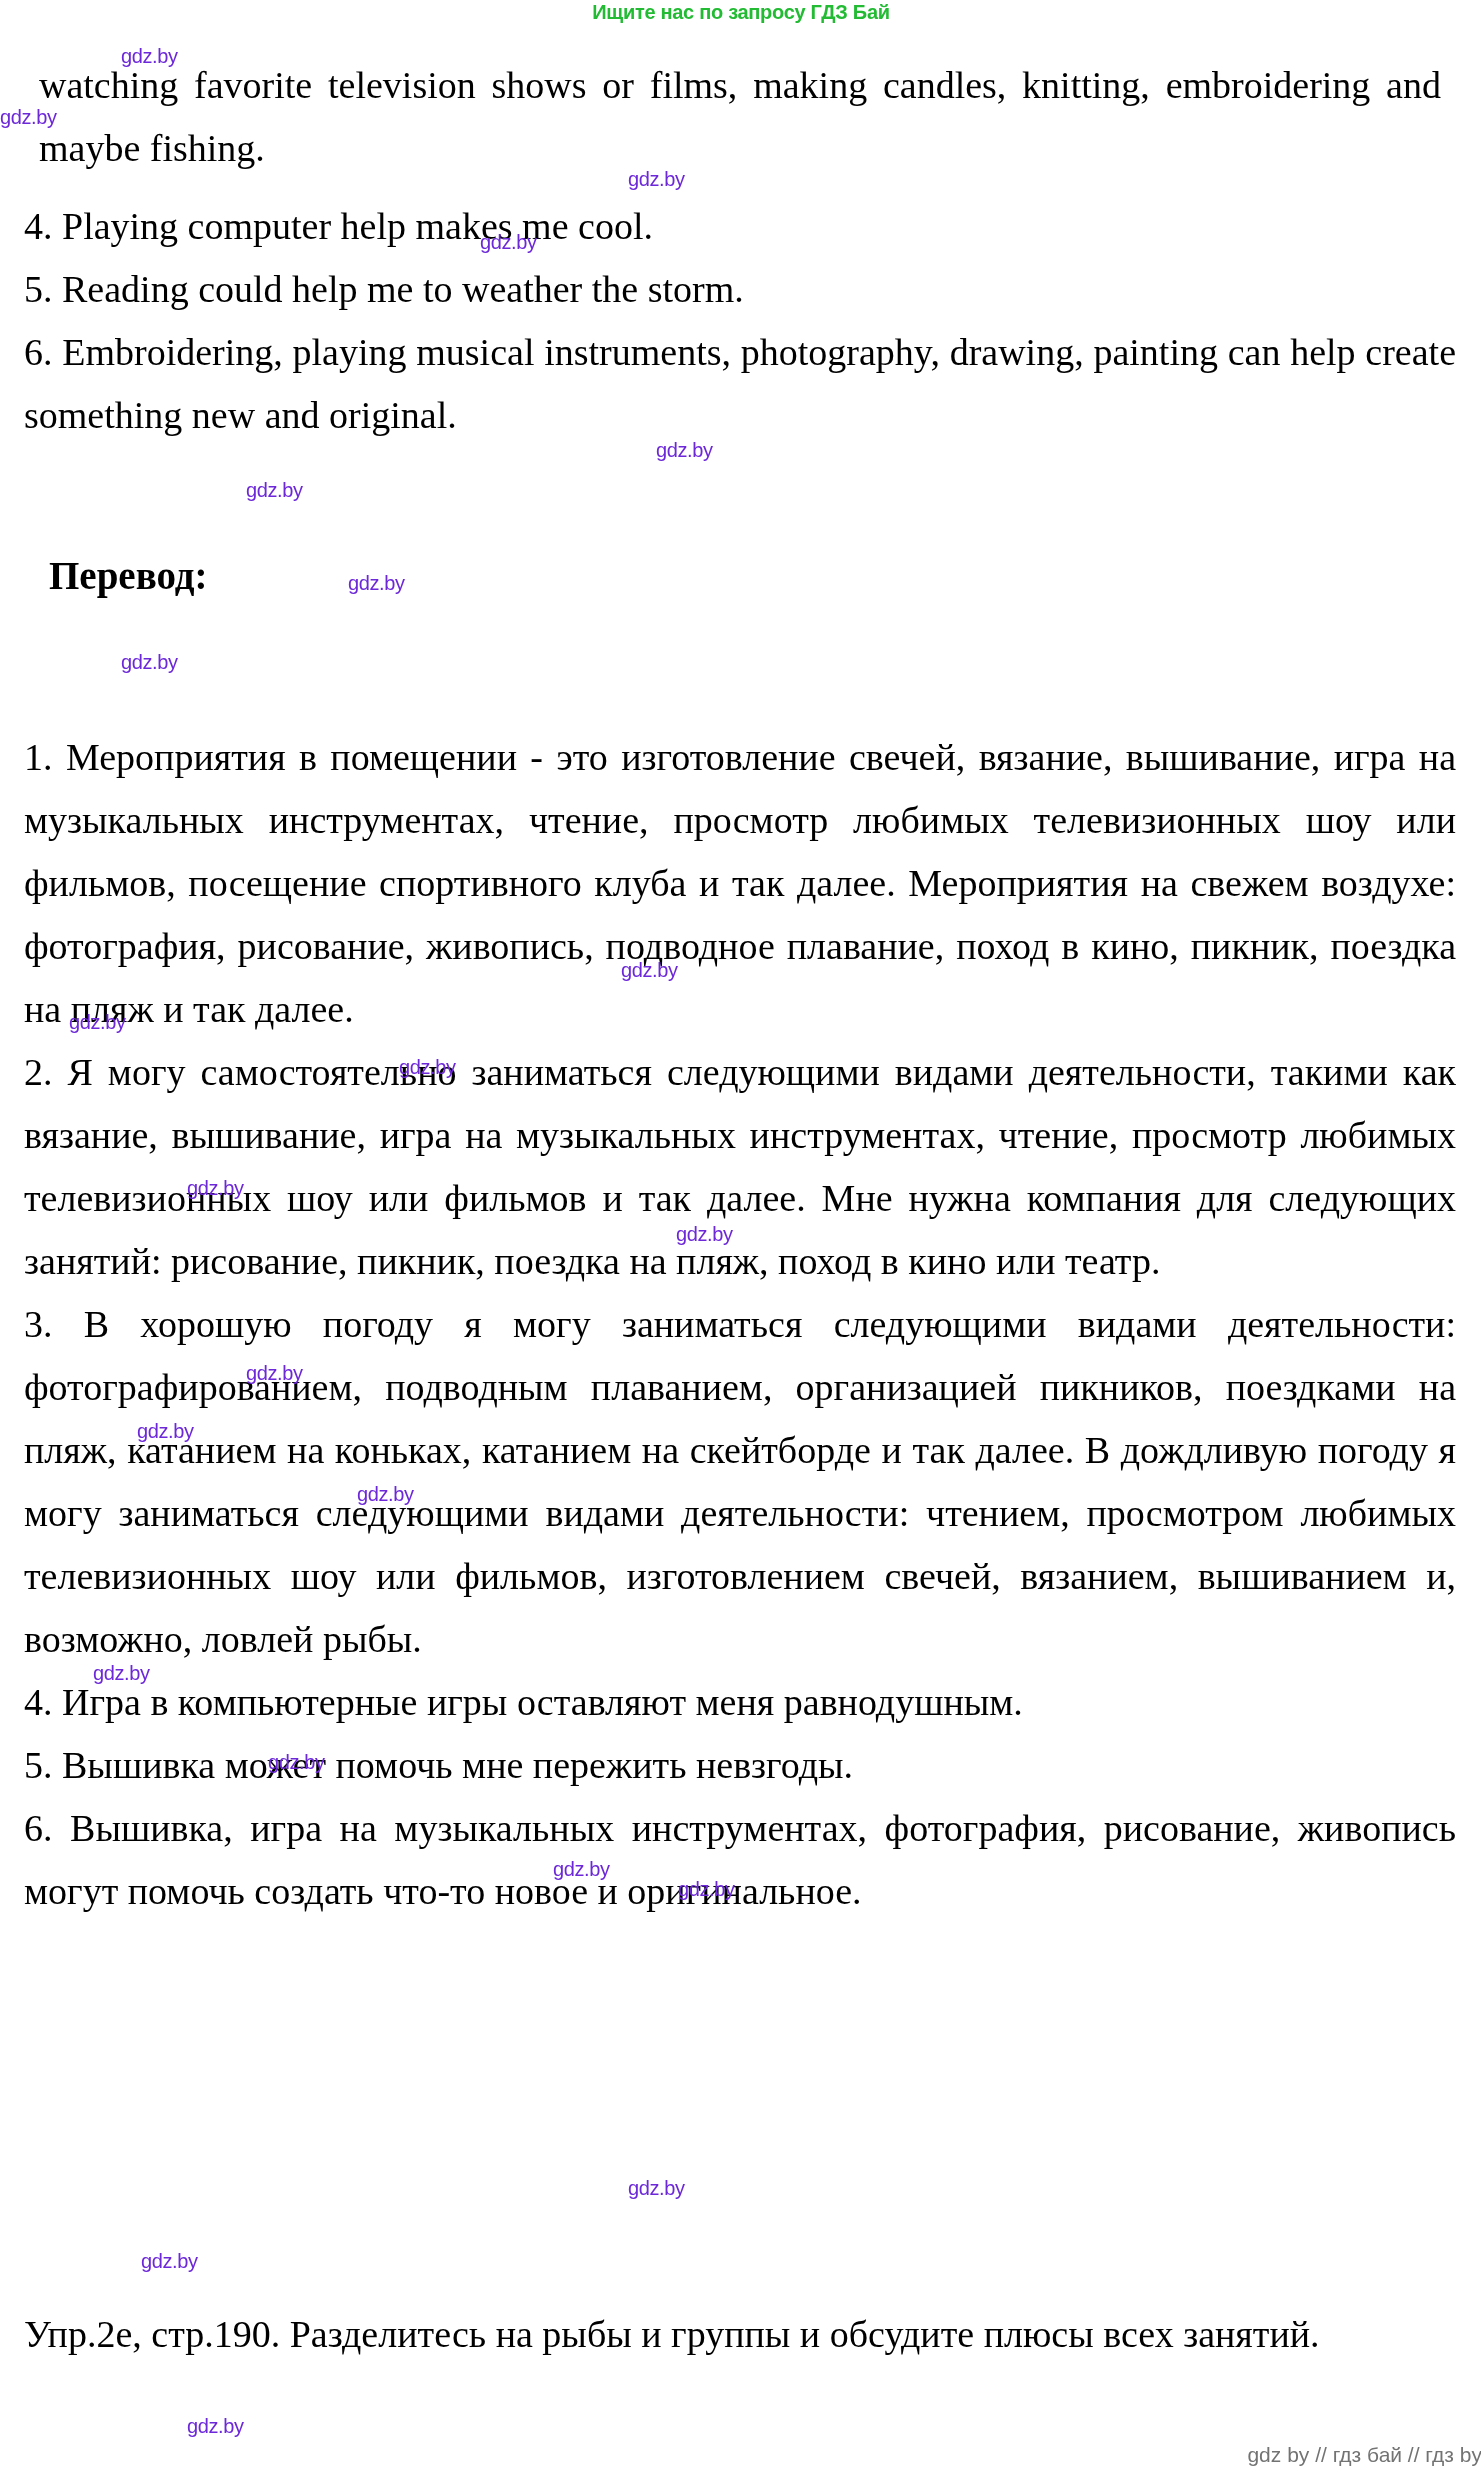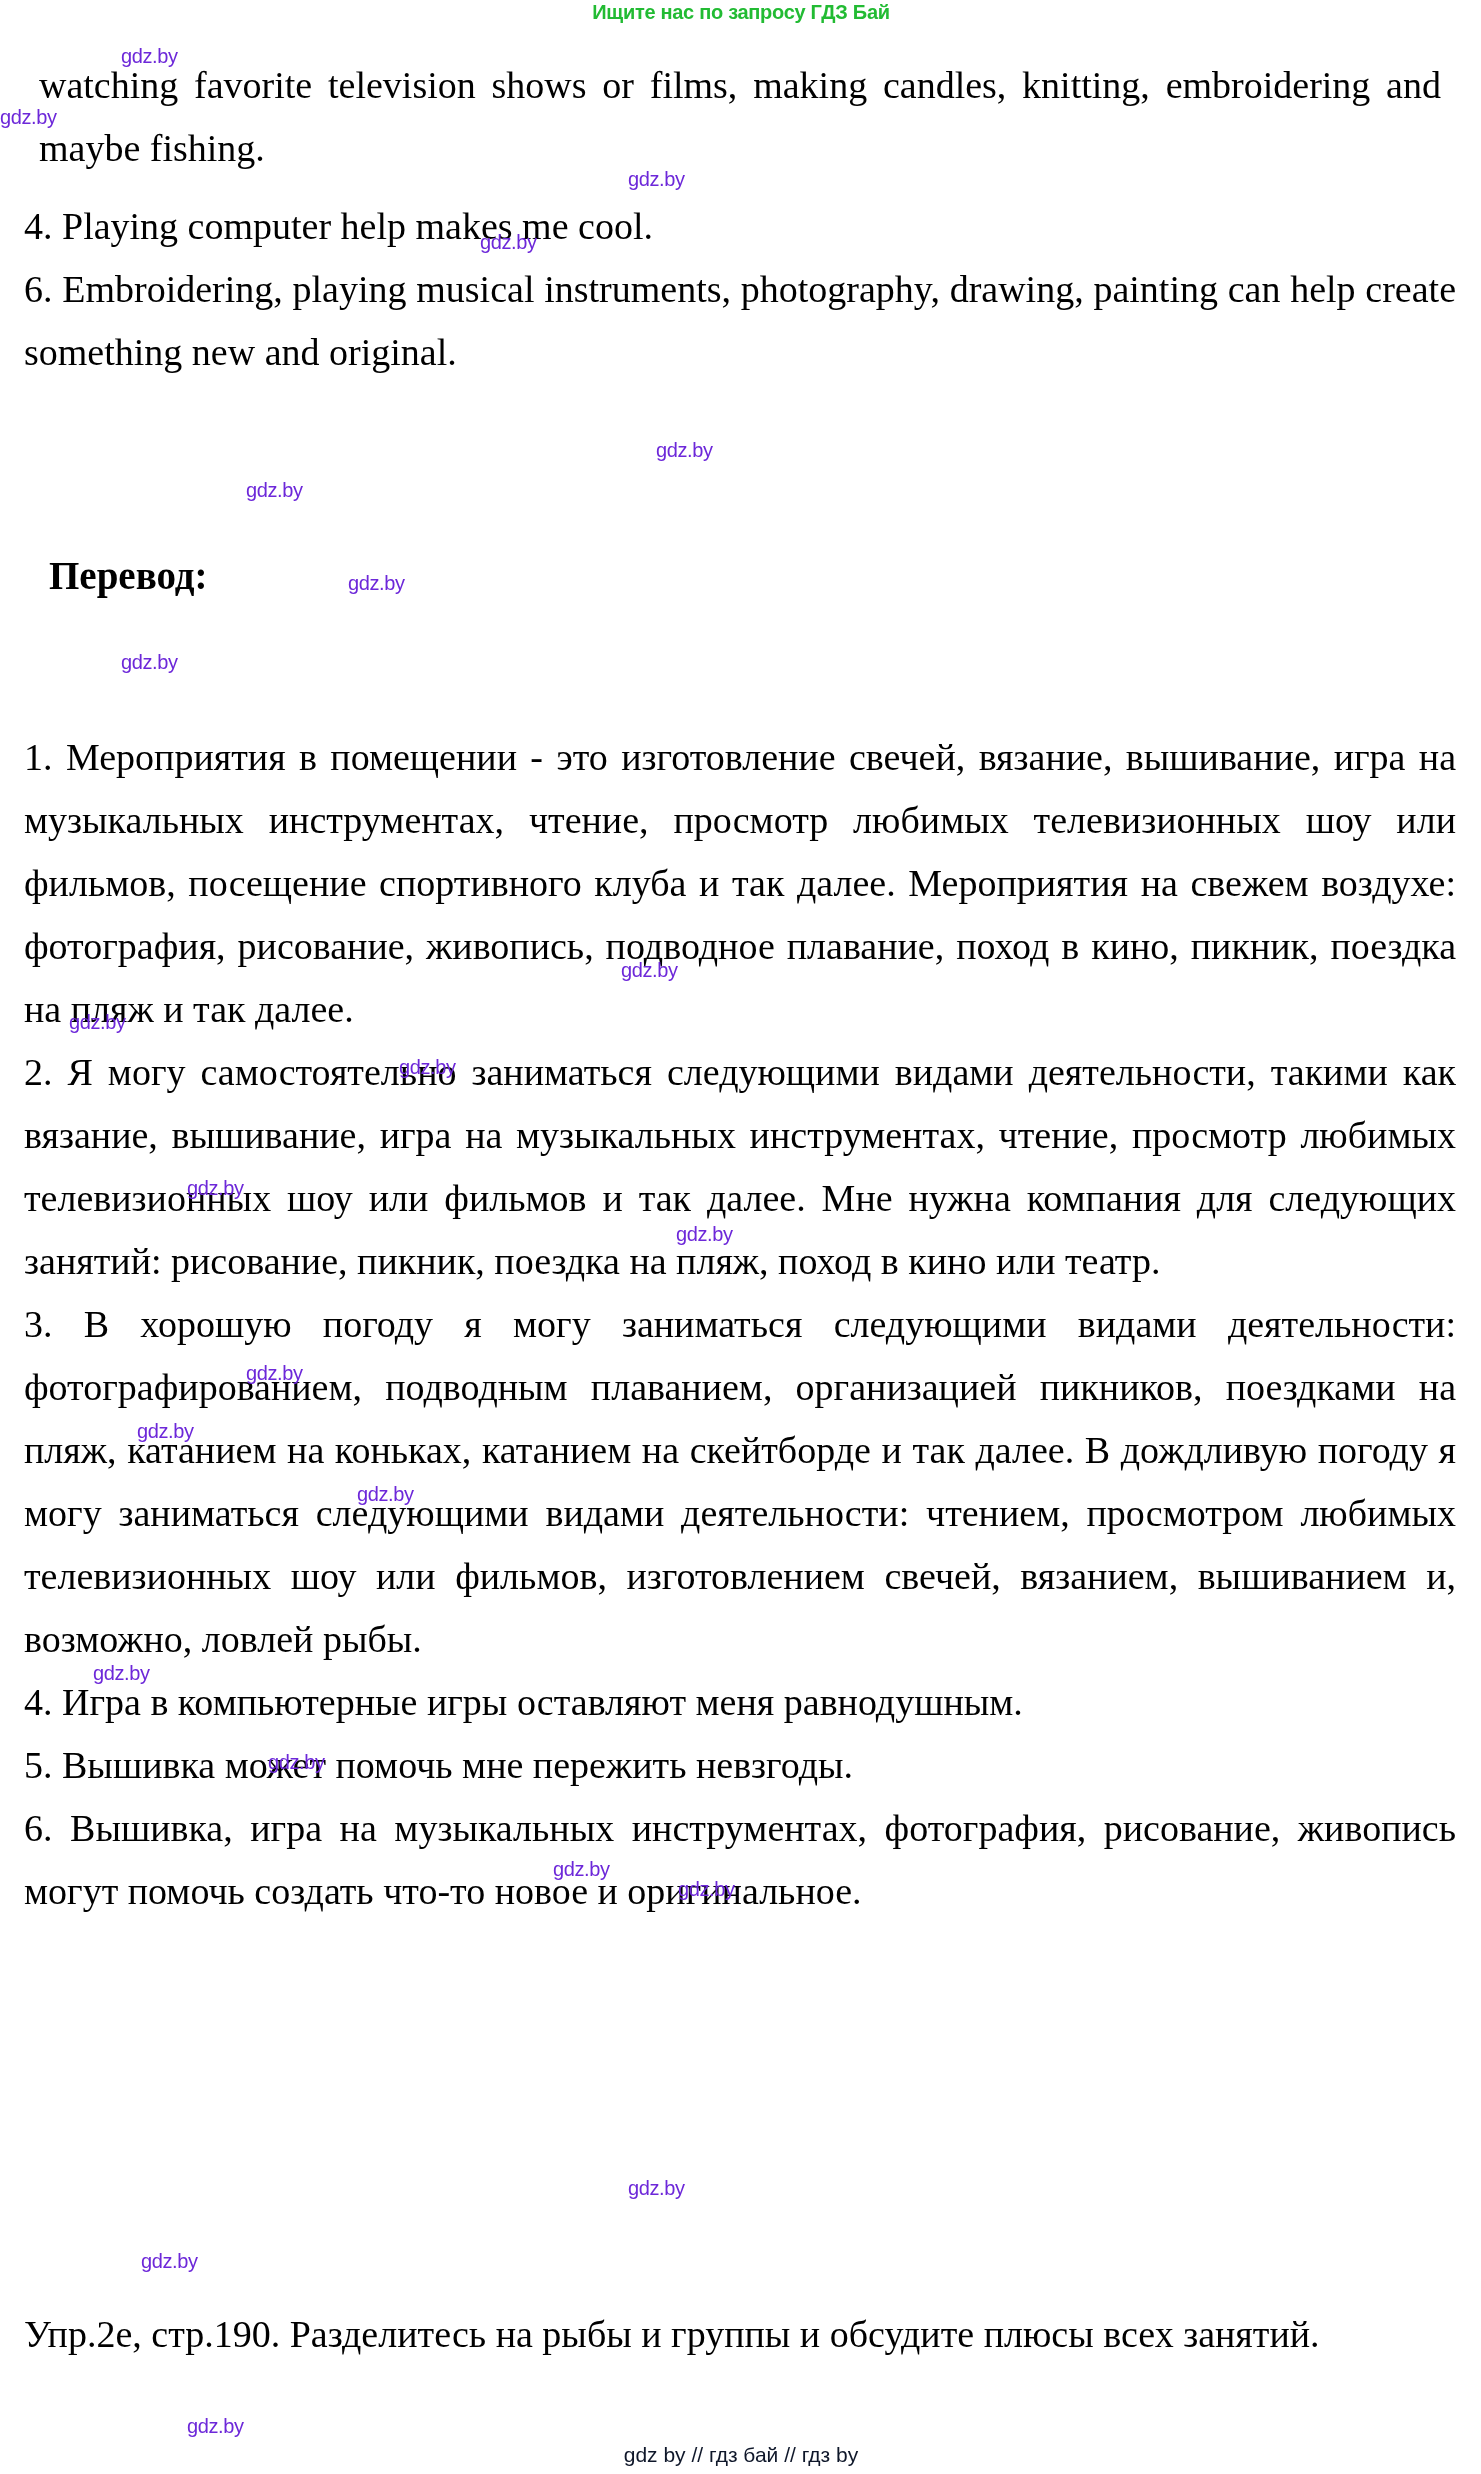--- a/index.html
+++ b/index.html
@@ -99,20 +99,21 @@
 <body>
 
 <div id="page">
 
   <div class="promo-bar" style="color: rgb(34, 187, 51);">Ищите нас по запросу ГДЗ Бай</div>
 
   <div class="block-en">
     <p class="body-line" id="en-cont">watching favorite television shows or films, making candles, knitting, embroidering and maybe fishing.</p>
     <div id="en-items">
         <p class="para"><span>4. </span><span>Playing computer help makes me cool.</span></p>
+        <p class="para"><span>5. </span><span>Reading could help me to weather the storm.</span></p>
         <p class="para"><span>6. </span><span>Embroidering, playing musical instruments, photography, drawing, painting can help create something new and original.</span></p>
       </div>
   </div>
 
   <div class="perevod">
     <p class="perevod-title">Перевод:</p>
   </div>
 
   <div class="block-ru" id="ru-items">
       <p class="para"><span>1. </span><span>Мероприятия в помещении - это изготовление свечей, вязание, вышивание, игра на музыкальных инструментах, чтение, просмотр любимых телевизионных шоу или фильмов, посещение спортивного клуба и так далее. Мероприятия на свежем воздухе: фотография, рисование, живопись, подводное плавание, поход в кино, пикник, поездка на пляж и так далее.</span></p>
@@ -120,21 +121,21 @@
       <p class="para"><span>3. </span><span>В хорошую погоду я могу заниматься следующими видами деятельности: фотографированием, подводным плаванием, организацией пикников, поездками на пляж, катанием на коньках, катанием на скейтборде и так далее. В дождливую погоду я могу заниматься следующими видами деятельности: чтением, просмотром любимых телевизионных шоу или фильмов, изготовлением свечей, вязанием, вышиванием и, возможно, ловлей рыбы.</span></p>
       <p class="para"><span>4. </span><span>Игра в компьютерные игры оставляют меня равнодушным.</span></p>
       <p class="para"><span>5. </span><span>Вышивка может помочь мне пережить невзгоды.</span></p>
       <p class="para"><span>6. </span><span>Вышивка, игра на музыкальных инструментах, фотография, рисование, живопись могут помочь создать что-то новое и оригинальное.</span></p>
     </div>
 
   <div class="block-task">
     <p class="para left" id="task-line">Упр.2e, стр.190. Разделитесь на рыбы и группы и обсудите плюсы всех занятий.</p>
   </div>
 
-  <div class="footer" style="color: #0f172a;">gdz by  //  гдз бай  //  гдз by</div>
+  <div class="footer" style="color: #737373; text-align: right;">gdz by  //  гдз бай  //  гдз by</div>
 
   <div id="watermarks">
       <span class="wm" style="left: 121px; top: 46px;">gdz.by</span>
       <span class="wm" style="left: 0px; top: 107px;">gdz.by</span>
       <span class="wm" style="left: 628px; top: 169px;">gdz.by</span>
       <span class="wm" style="left: 480px; top: 232px;">gdz.by</span>
       <span class="wm" style="left: 656px; top: 440px;">gdz.by</span>
       <span class="wm" style="left: 246px; top: 480px;">gdz.by</span>
       <span class="wm" style="left: 348px; top: 573px;">gdz.by</span>
       <span class="wm" style="left: 121px; top: 652px;">gdz.by</span>

